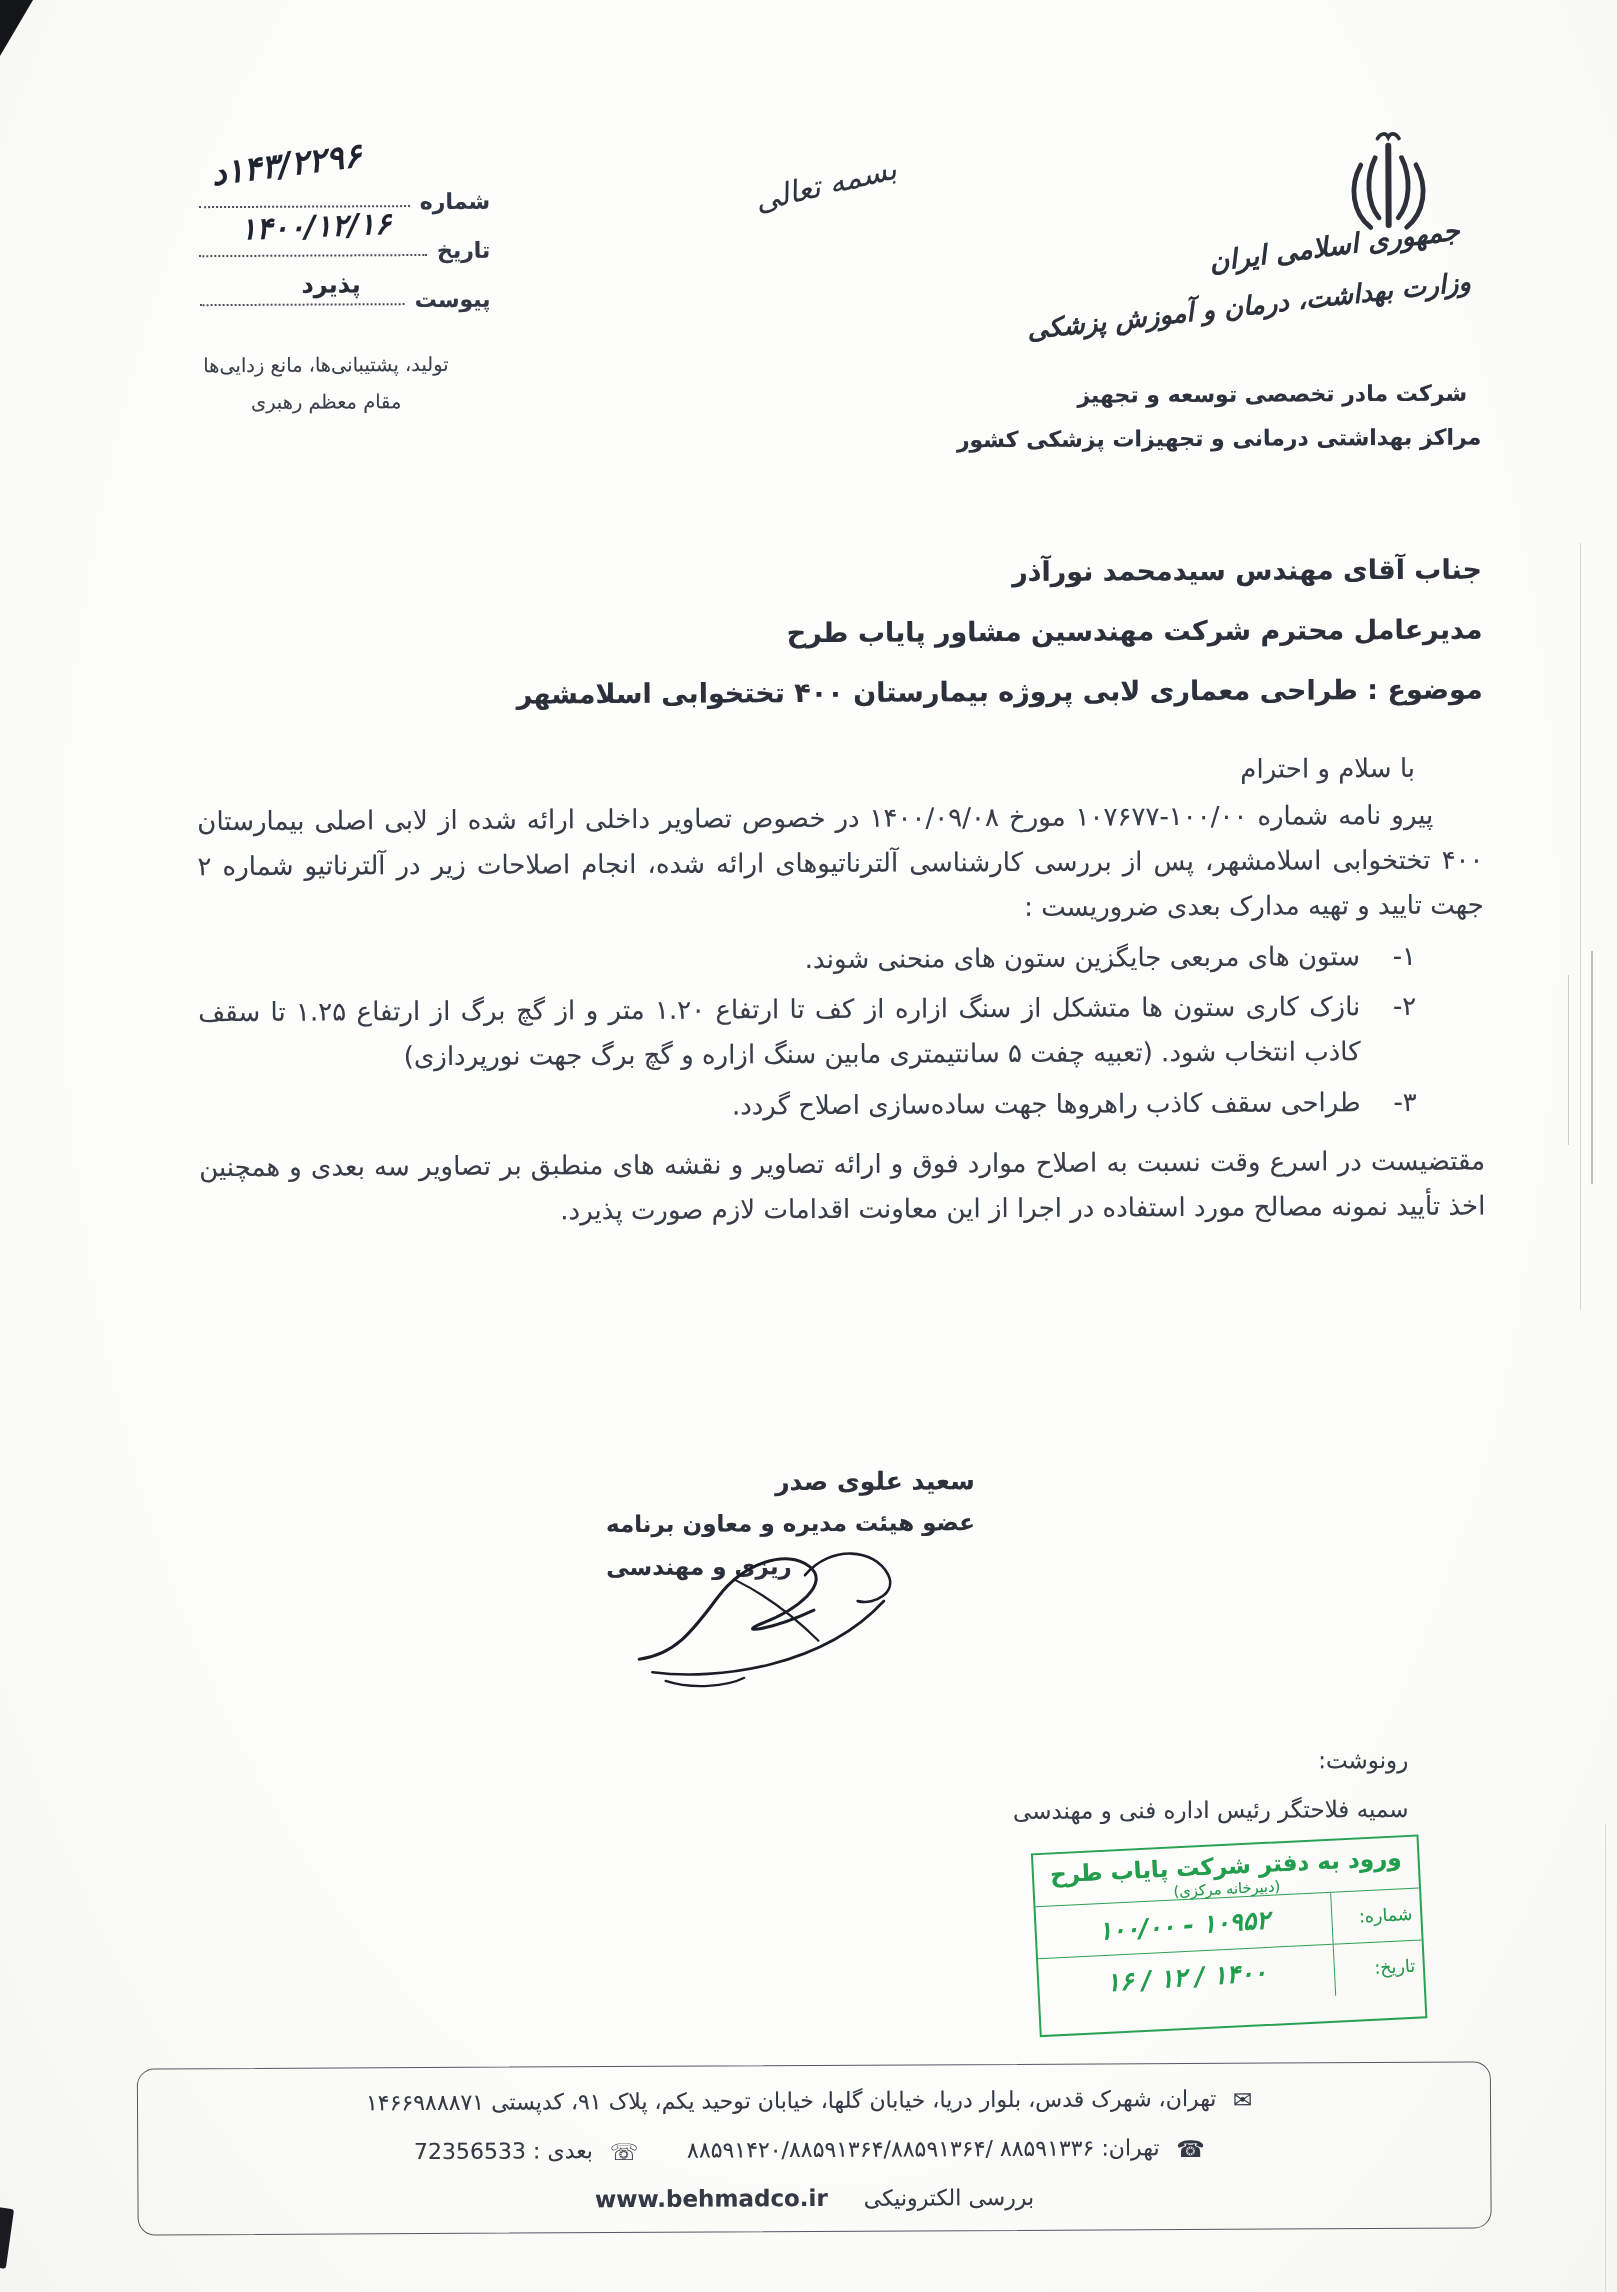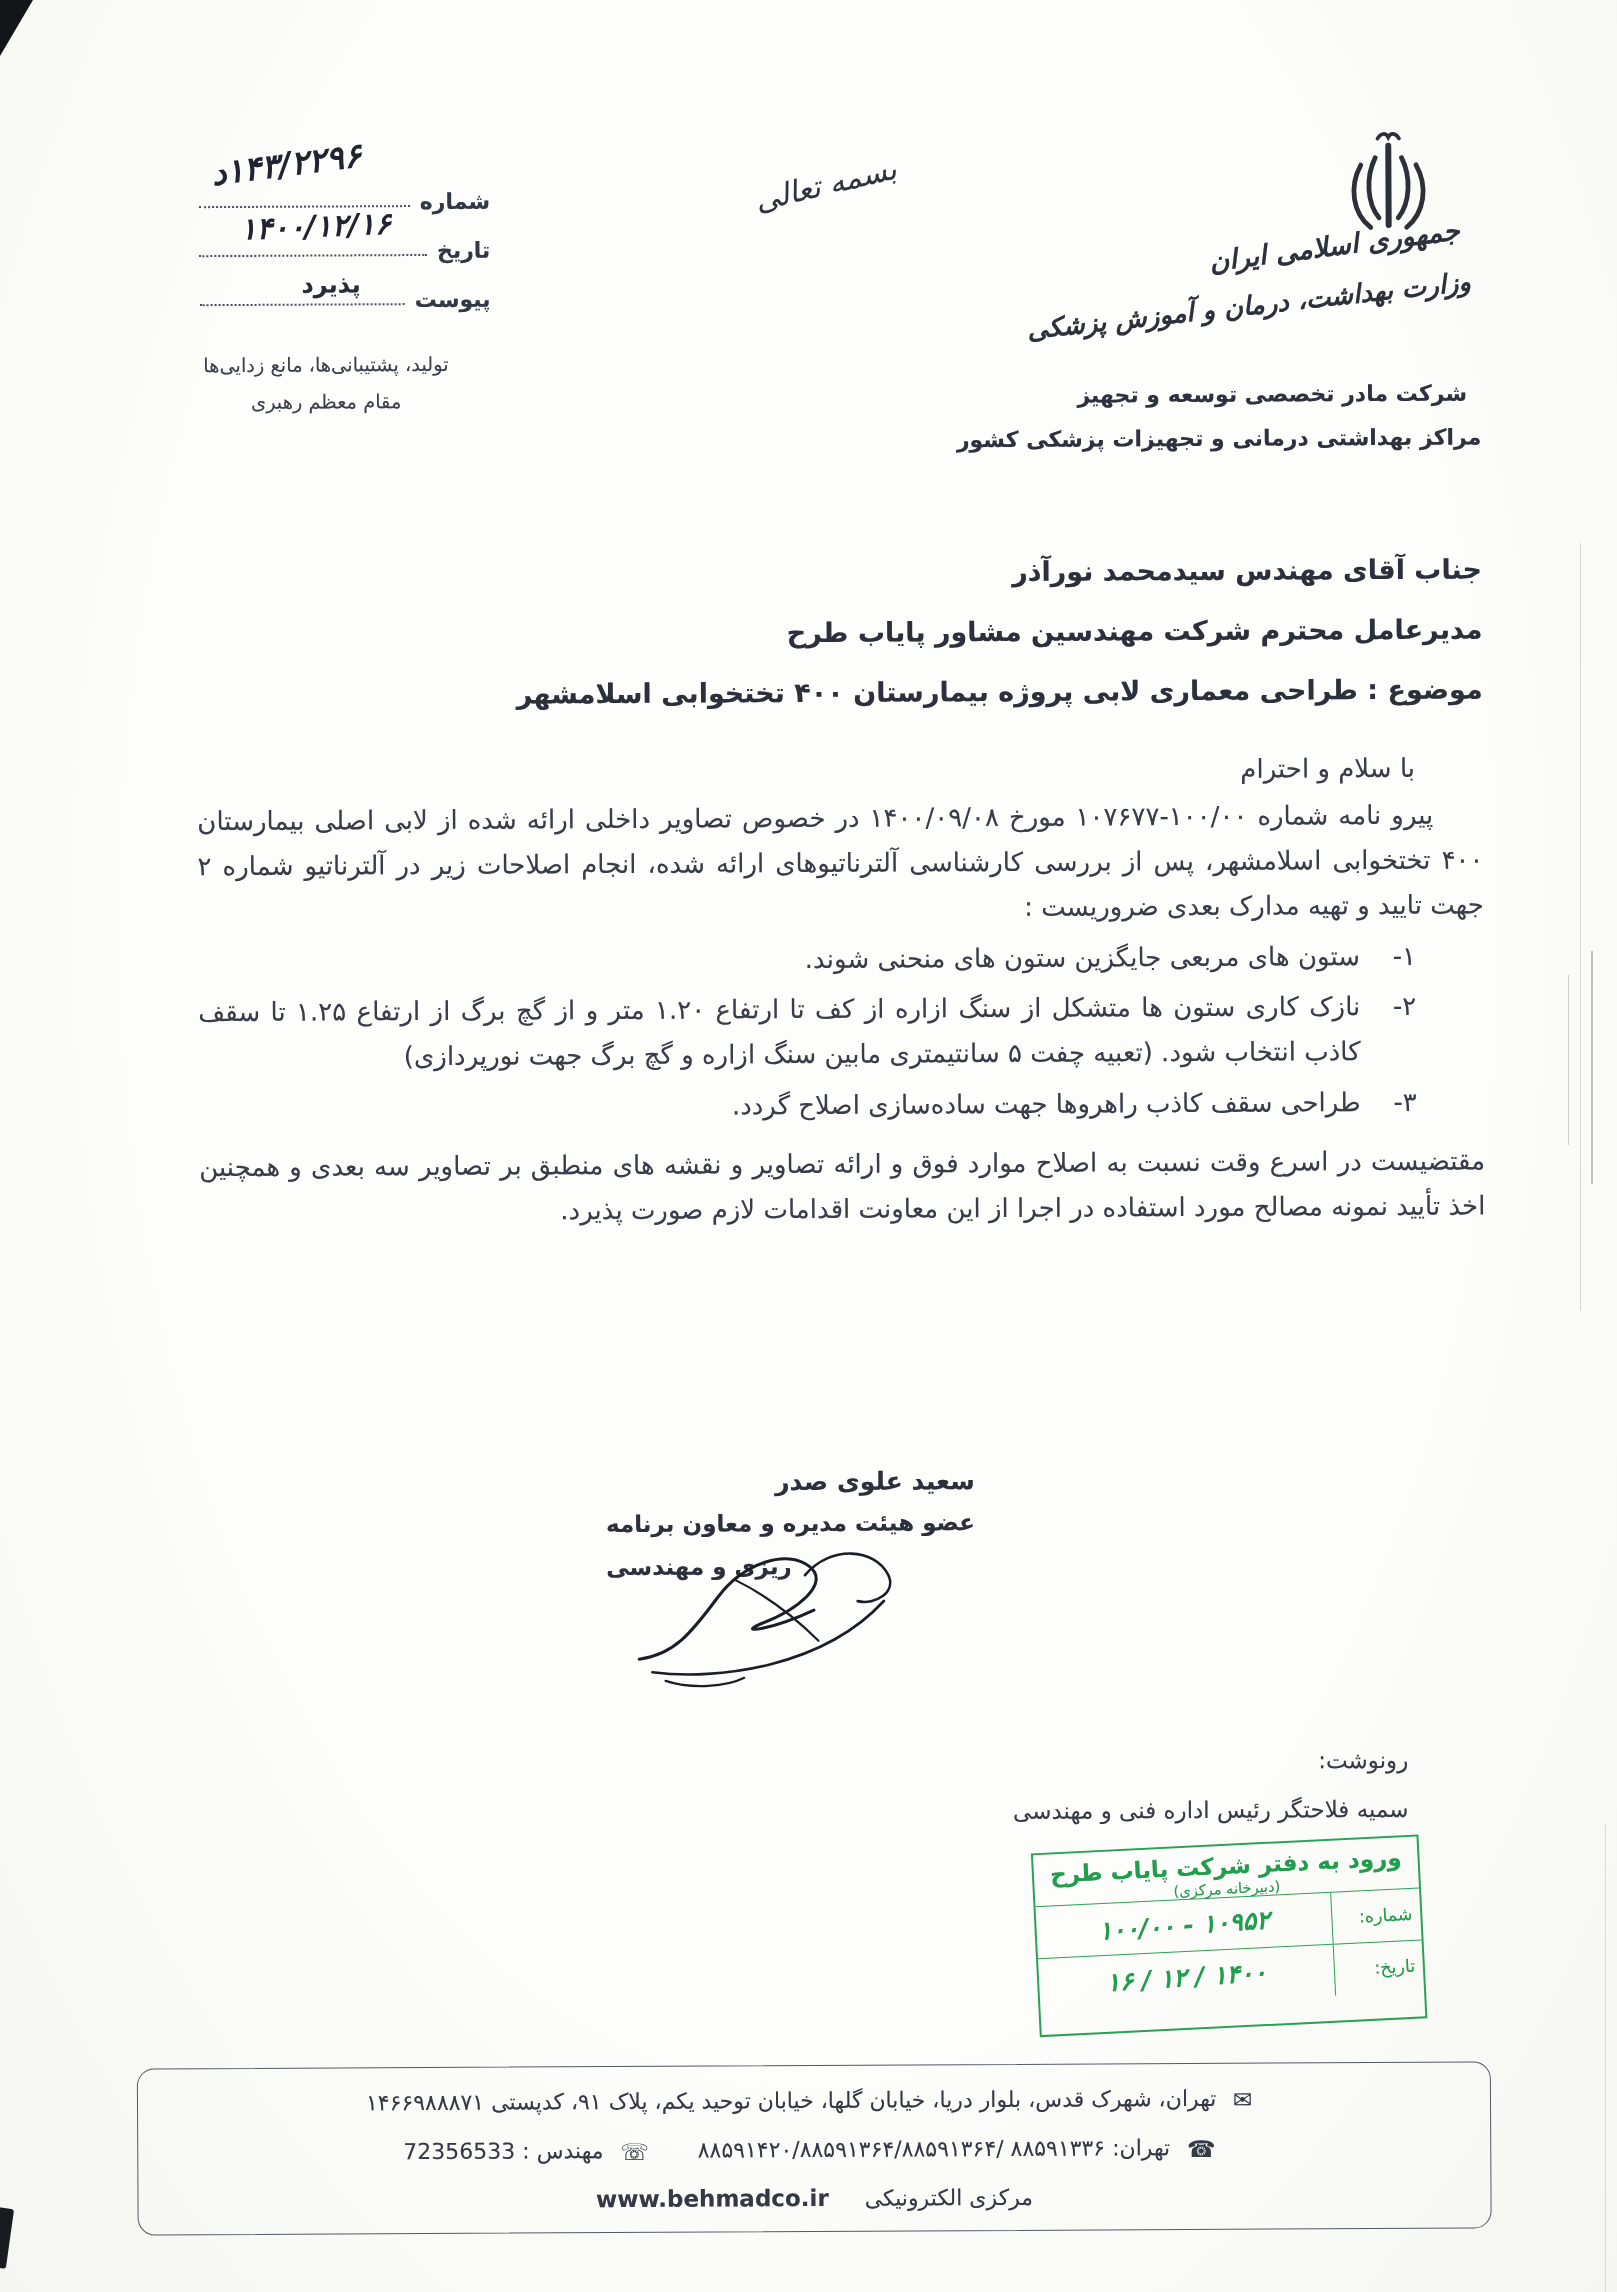--- a/index.html
+++ b/index.html
@@ -200,25 +200,25 @@
       <div class="f-row">
         <span class="f-icon">✉</span>
         <span>تهران، شهرک قدس، بلوار دریا، خیابان گلها، خیابان توحید یکم، پلاک ۹۱، کدپستی ۱۴۶۶۹۸۸۸۷۱</span>
       </div>
       <div class="f-row">
         <span class="f-icon">☎</span>
         <span>تهران:</span>
         <span class="ltr">۸۸۵۹۱۴۲۰/۸۸۵۹۱۳۶۴/۸۸۵۹۱۳۶۴/ ۸۸۵۹۱۳۳۶</span>
         <span class="f-sep"></span>
         <span class="f-icon">☏</span>
-        <span>مهندس :</span>
+        <span>بعدی :</span>
         <span class="ltr">72356533</span>
       </div>
       <div class="f-row">
-        <span>مرکزی الکترونیکی</span>
+        <span>بررسی الکترونیکی</span>
         <span class="f-url">www.behmadco.ir</span>
       </div>
     </div>
 
   </div>
 
   <div class="corner-tl"></div>
   <div class="corner-bl"></div>
   <div class="vline1"></div>
   <div class="vline2"></div>

